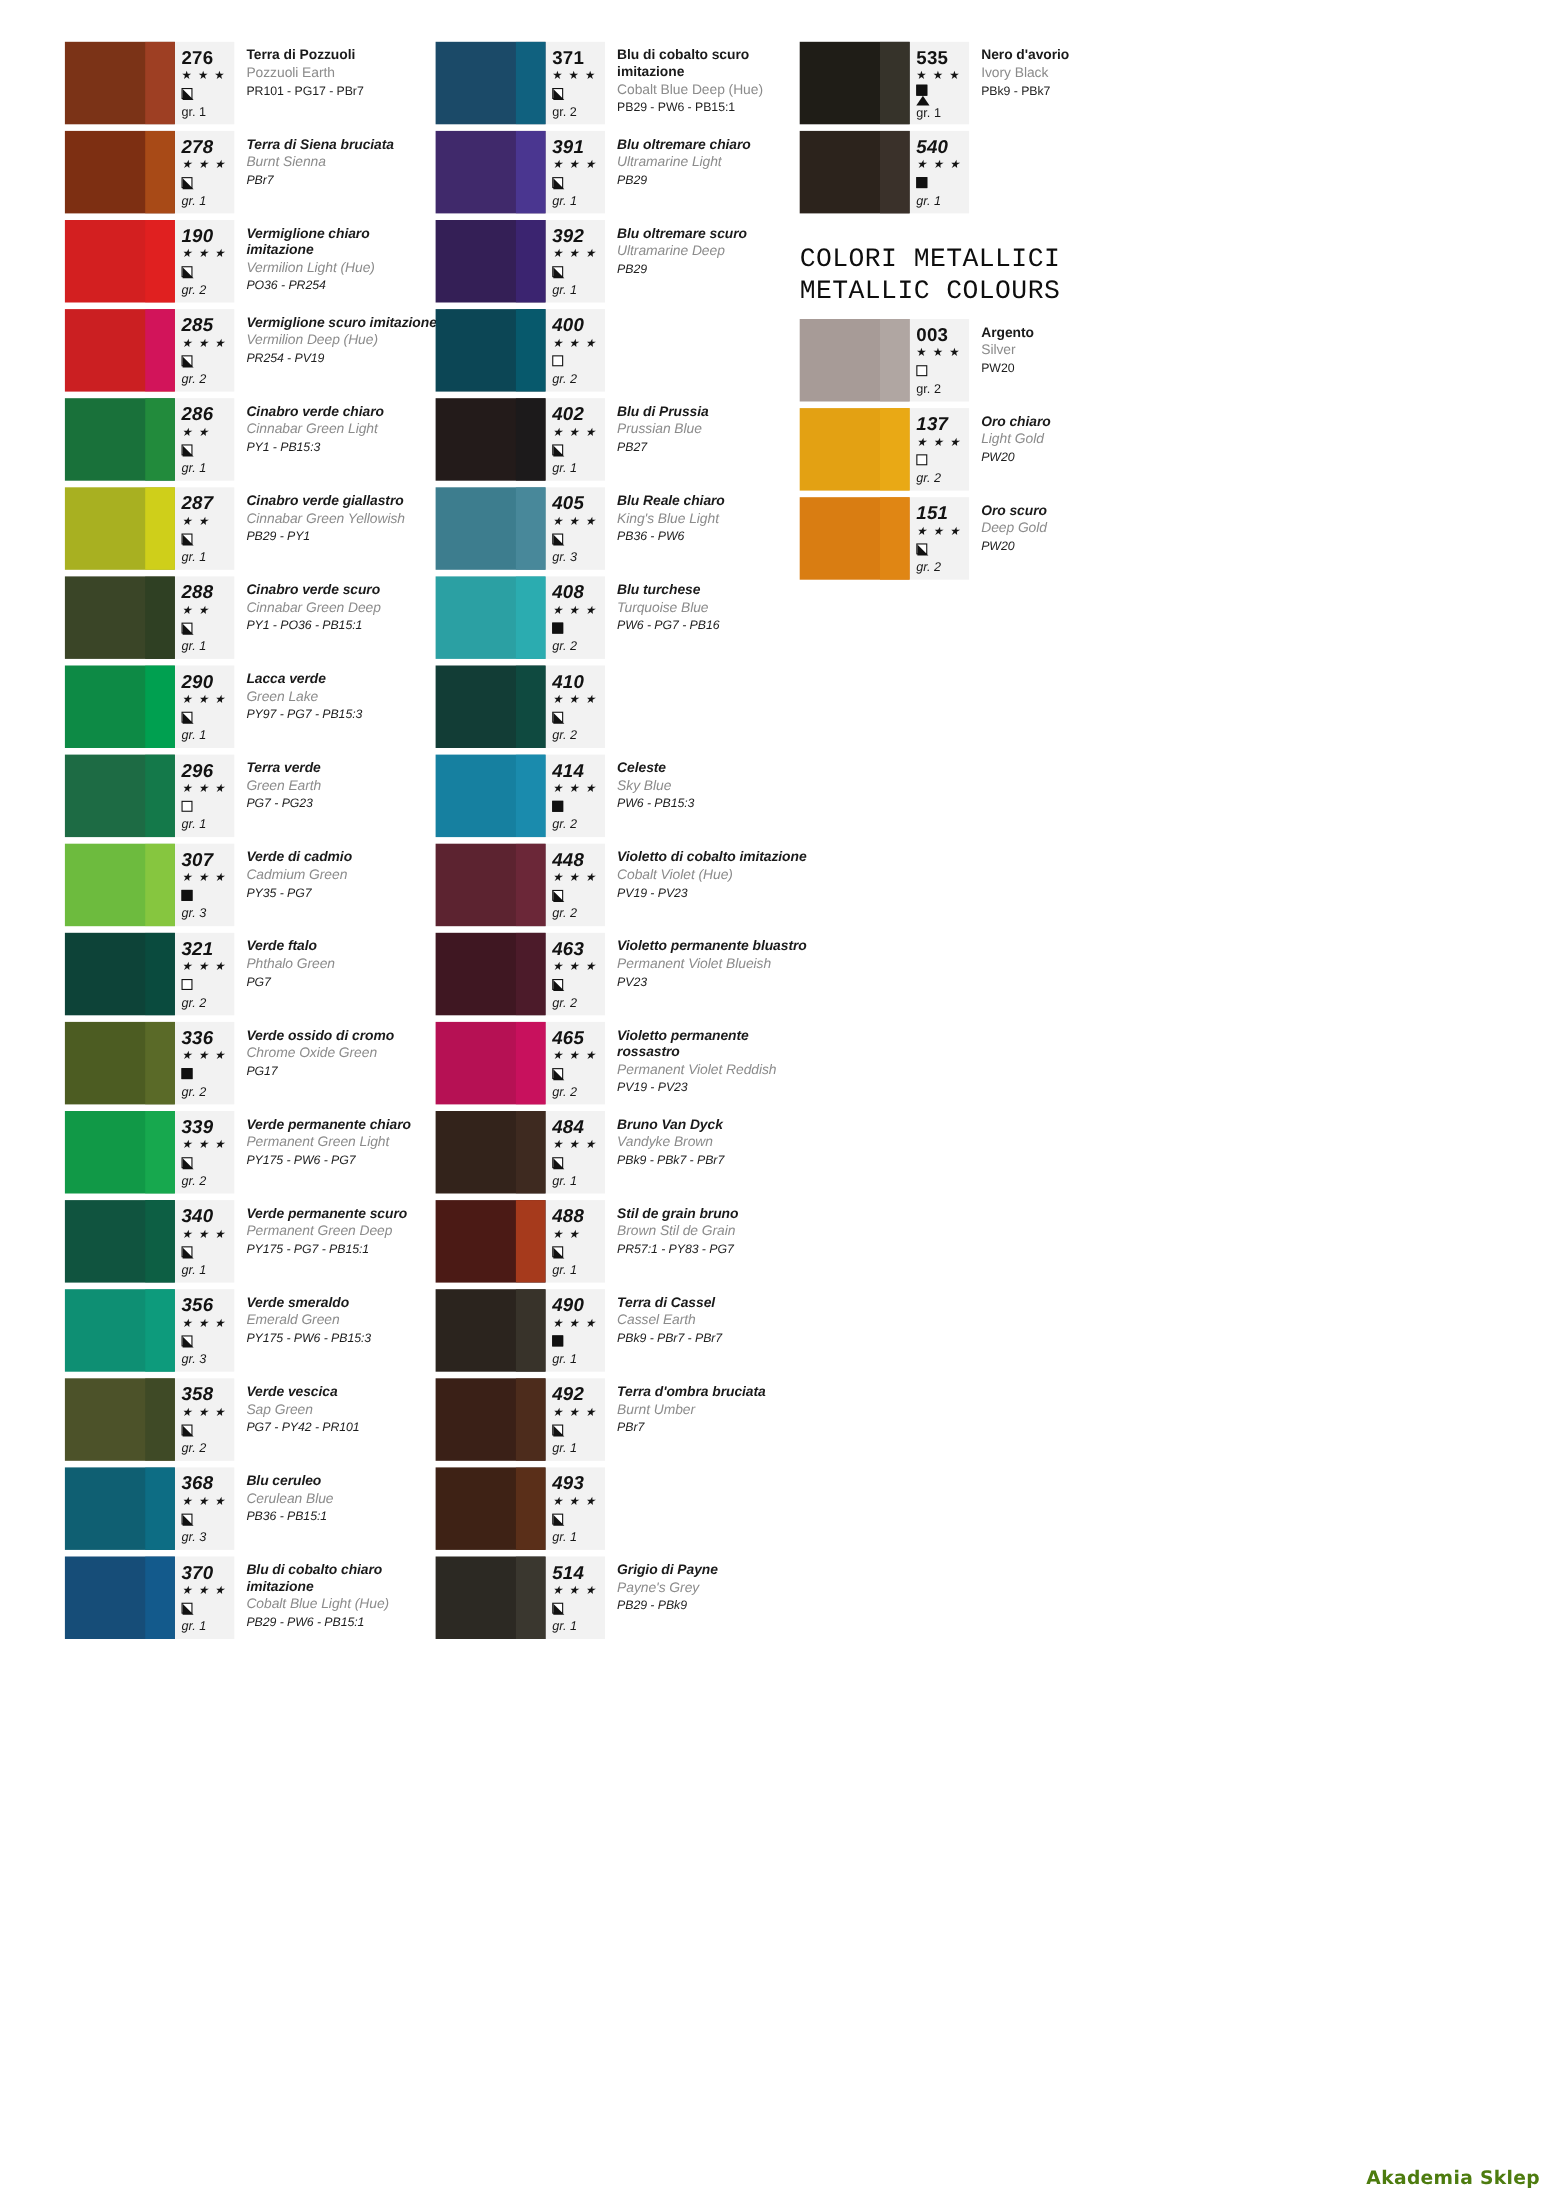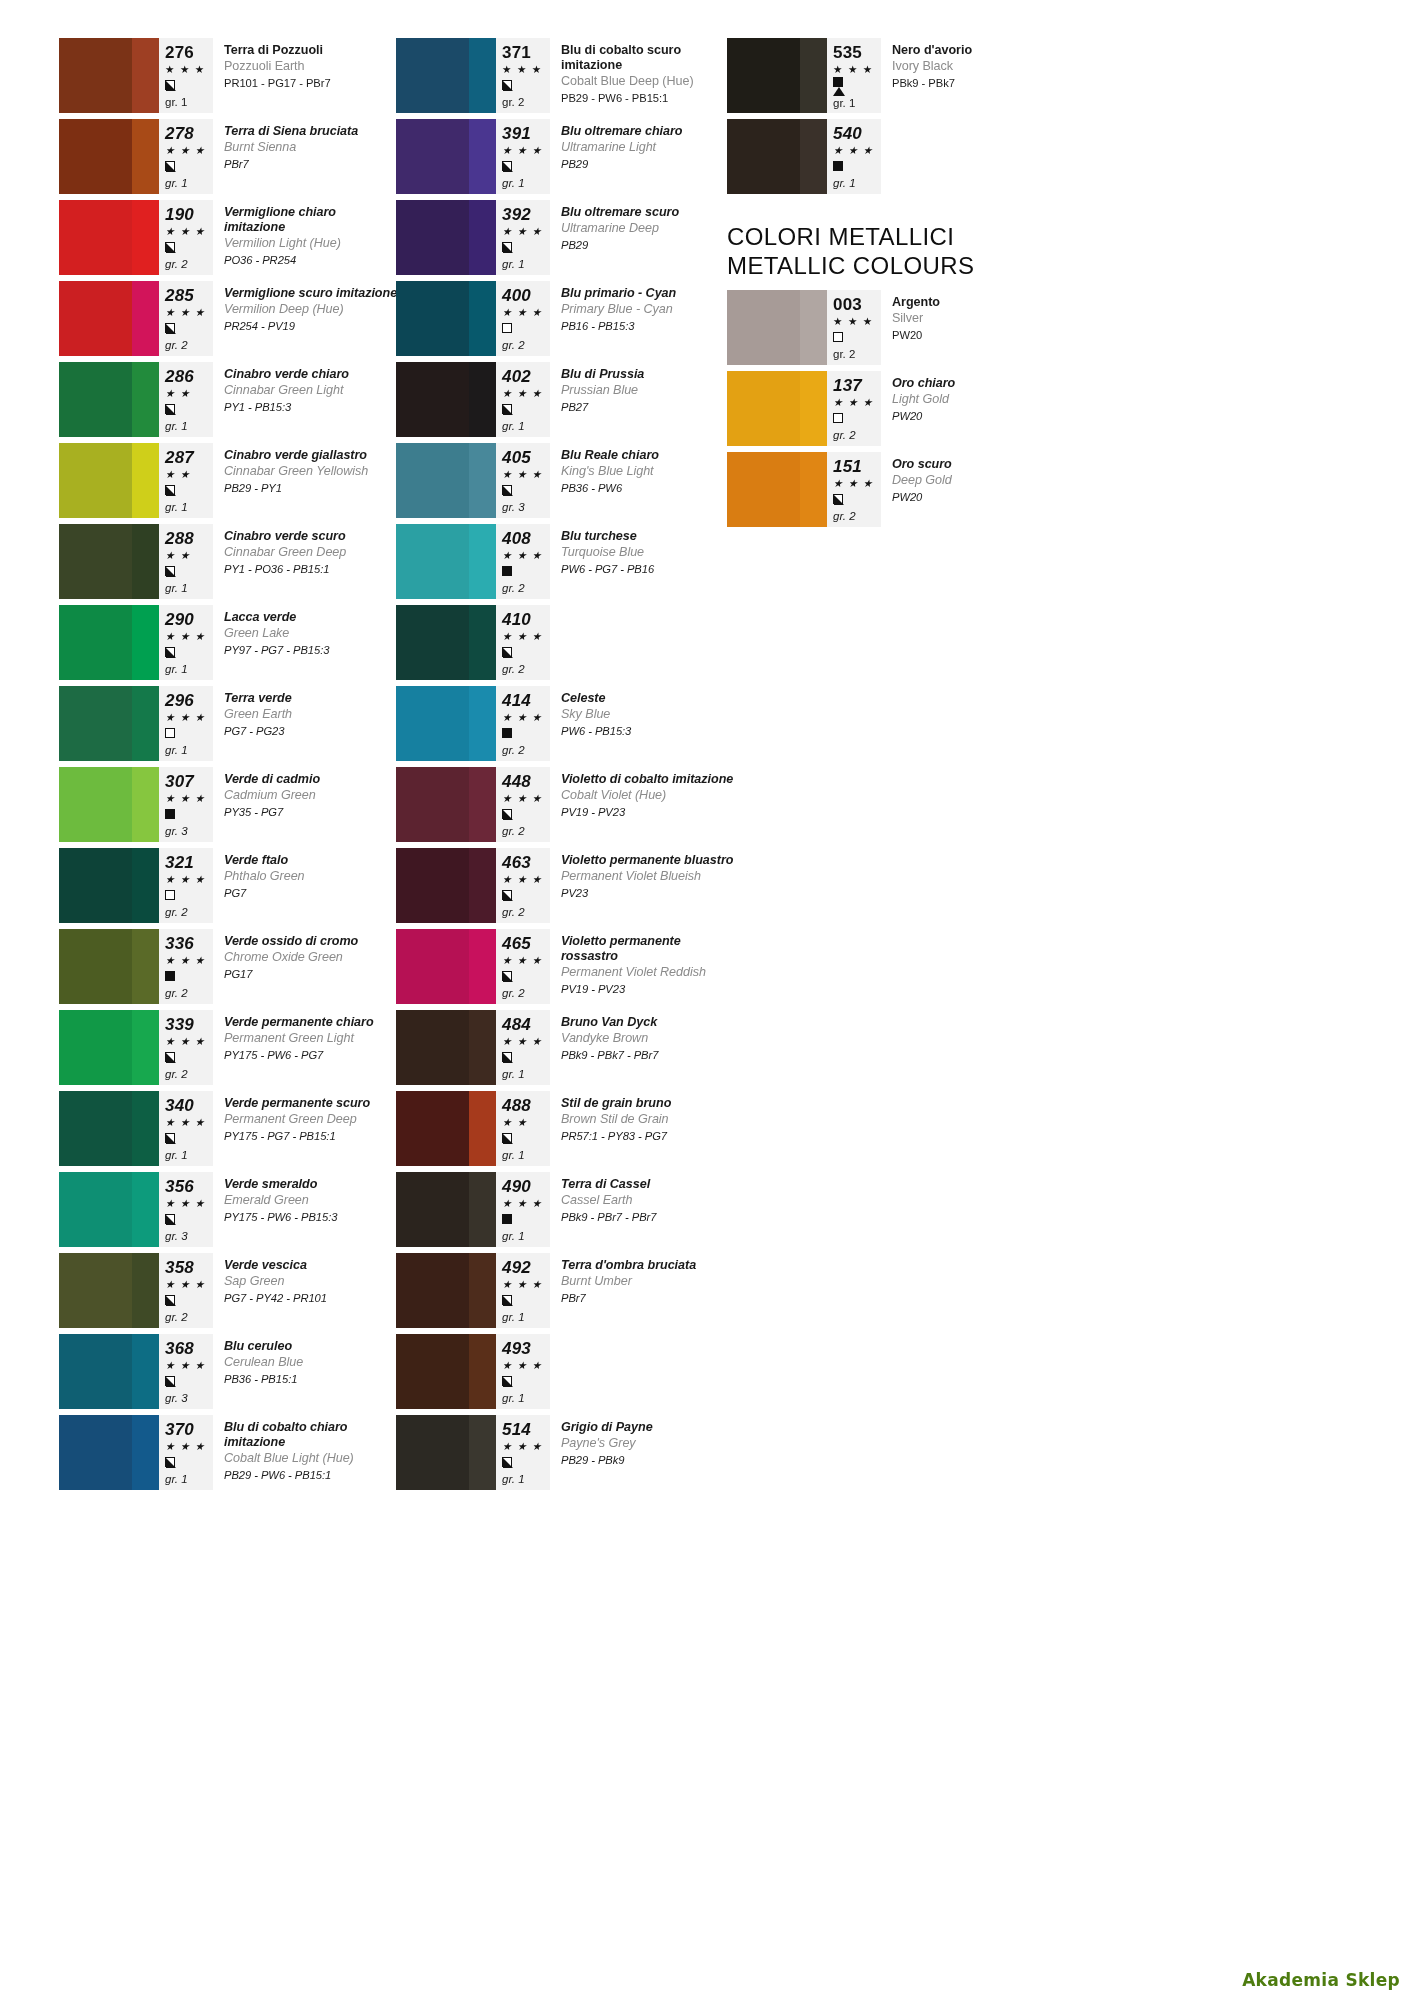--- a/index.html
+++ b/index.html
@@ -137,21 +137,21 @@
   .pigments {
     font-size: 11.2px;
     color: #1d1d1d;
     line-height: 15px;
     margin-top: 1.5px;
     letter-spacing: -0.05px;
   }
 
   .section-heading {
     margin: 22px 0 10px 0;
-    font-family: Liberation Sans, sans-serif;
+    font-family: Liberation Mono, monospace;
     color: #0e0e0e;
   }
   .section-heading .ln {
     font-size: 24px;
     line-height: 29px;
     letter-spacing: 0.4px;
     display: block;
   }
 
   .watermark {
@@ -556,25 +556,20 @@
             <div class="band" style="background: rgb(7, 89, 108);"></div>
           </div>
           <div class="meta">
             <div class="code">400</div>
             <div class="stars">★ ★ ★</div>
             <div class="sym-row">
               <span class="sym empty"></span>
             </div>
             <div class="grade">gr. 2</div>
           </div>
-          <div class="names">
-            <div class="name-it">Blu primario - Cyan</div>
-            <div class="name-en">Primary Blue - Cyan</div>
-            <div class="pigments">PB16 - PB15:3</div>
-          </div>
         </div>
         <div class="swatch-row">
           <div class="chip" style="background: rgb(35, 27, 26);">
             <div class="band" style="background: rgb(28, 26, 27);"></div>
           </div>
           <div class="meta">
             <div class="code">402</div>
             <div class="stars">★ ★ ★</div>
             <div class="sym-row">
               <span class="sym half"></span>

